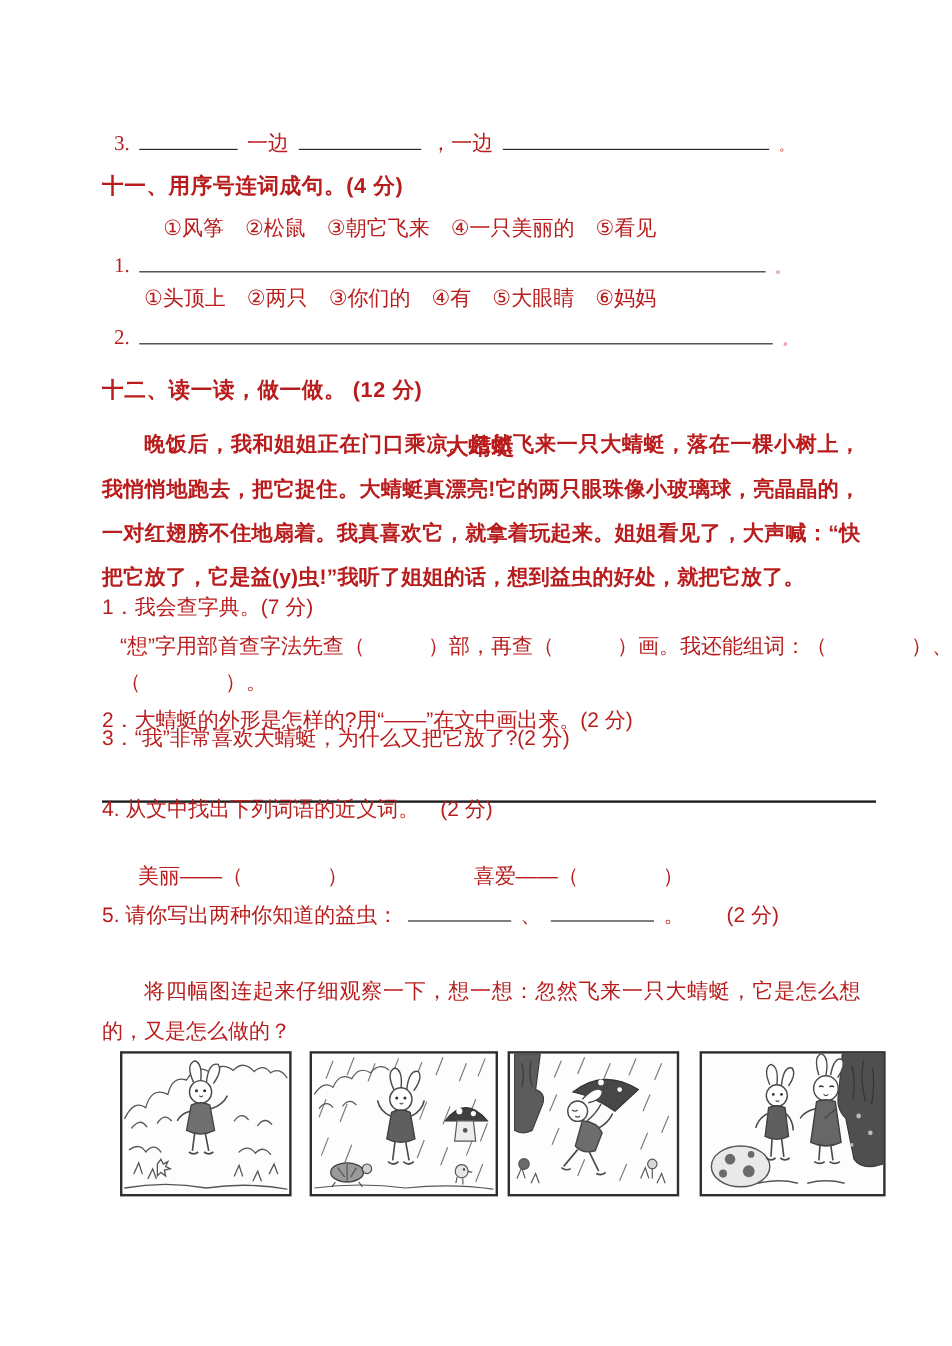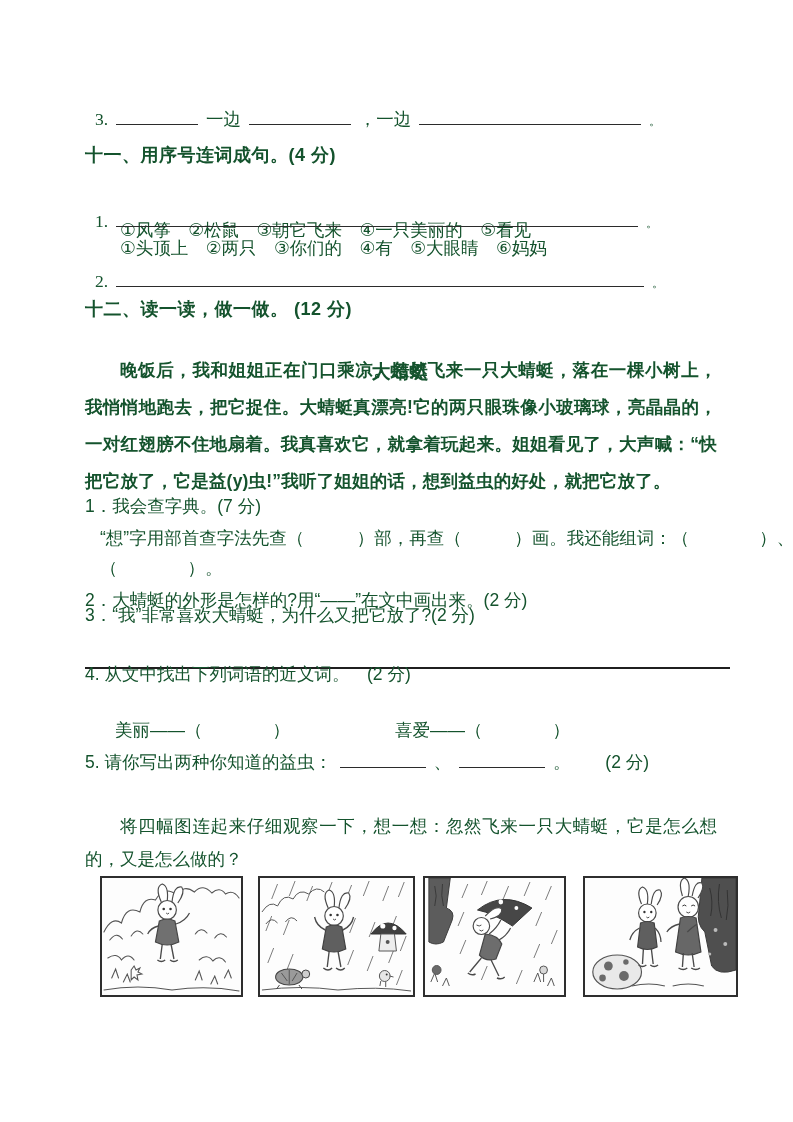--- a/index.html
+++ b/index.html
@@ -1,20 +1,20 @@
 <!DOCTYPE html>
 <html><head>
 <meta charset="utf-8">
 <style>
   * { margin:0; padding:0; box-sizing:border-box; }
   html,body { background:#ffffff; }
   .page {
     position:relative; width:793px; height:1122px; background:#ffffff;
     font-family:"Liberation Sans","DejaVu Sans",sans-serif;
-    color:#14532d; font-size:17.5px; overflow:hidden;
+    color:#b91c1c; font-size:17.5px; overflow:hidden;
   }
   .row { position:absolute; white-space:nowrap; line-height:26px; }
   .heading { font-weight:700; font-size:18px; letter-spacing:0.5px; }
   .serifnum { font-family:"Liberation Serif","DejaVu Serif",serif; }
   .blank {
     display:inline-block; height:1.05em; vertical-align:baseline;
     border-bottom:1.6px solid #2b2b2b; margin:0 3px;
   }
   .small-period { font-size:12px; vertical-align:baseline; }
   .passage-block {
@@ -48,37 +48,37 @@
     <span class="blank" style="width:82px;"></span>
     <span>一边</span>
     <span class="blank" style="width:102px;"></span>
     <span>，一边</span>
     <span class="blank" style="width:222px;"></span>
     <span class="small-period">。</span>
   </div>
 
   <div class="row heading" style="left:85px; top:142px;">十一、用序号连词成句。(4 分)</div>
 
-  <div class="row" style="left:120px; top:177px;margin-top:40px;">①风筝　②松鼠　③朝它飞来　④一只美丽的　⑤看见</div>
+  <div class="row" style="left:136px; top:177px;">①风筝　②松鼠　③朝它飞来　④一只美丽的　⑤看见</div>
 
   <div class="row" style="left:95px; top:208px;">
     <span class="serifnum">1.</span>
     <span class="blank" style="width:522px;"></span>
     <span class="small-period">。</span>
   </div>
 
   <div class="row" style="left:120px; top:235px;">①头顶上　②两只　③你们的　④有　⑤大眼睛　⑥妈妈</div>
 
   <div class="row" style="left:95px; top:268px;">
     <span class="serifnum">2.</span>
     <span class="blank" style="width:528px;"></span>
     <span class="small-period">。</span>
   </div>
 
-  <div class="row heading" style="left:85px; top:296px;">十二、读一读，做一做。 (12 分)</div>
+  <div class="row heading" style="left:85px; top:312px;">十二、读一读，做一做。 (12 分)</div>
 
   <div class="center-title" style="top:327px;">大蜻蜓</div>
 
   <p class="passage-block" style="top:352px;">晚饭后，我和姐姐正在门口乘凉。忽然飞来一只大蜻蜓，落在一棵小树上，我悄悄地跑去，把它捉住。大蜻蜓真漂亮!它的两只眼珠像小玻璃球，亮晶晶的，一对红翅膀不住地扇着。我真喜欢它，就拿着玩起来。姐姐看见了，大声喊：“快把它放了，它是益(y)虫!”我听了姐姐的话，想到益虫的好处，就把它放了。</p>
 
   <div class="row" style="left:85px; top:493px;">1．我会查字典。(7 分)</div>
   <div class="row" style="left:100px; top:525px;">“想”字用部首查字法先查（　　　）部，再查（　　　）画。我还能组词：（　　　　）、</div>
   <div class="row" style="left:100px; top:555px;">（　　　　）。</div>
 
   <div class="row" style="left:85px; top:587px;">2．大蜻蜓的外形是怎样的?用“——”在文中画出来。(2 分)</div>

